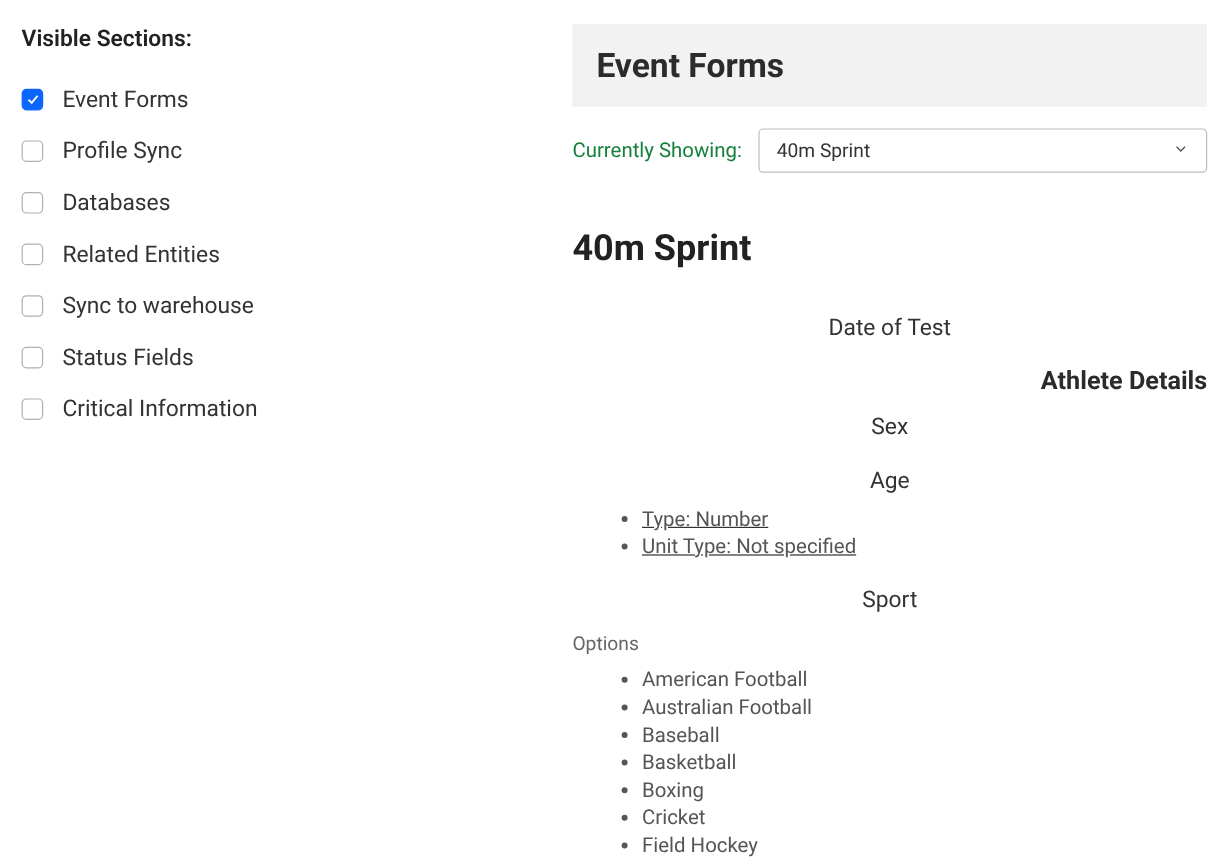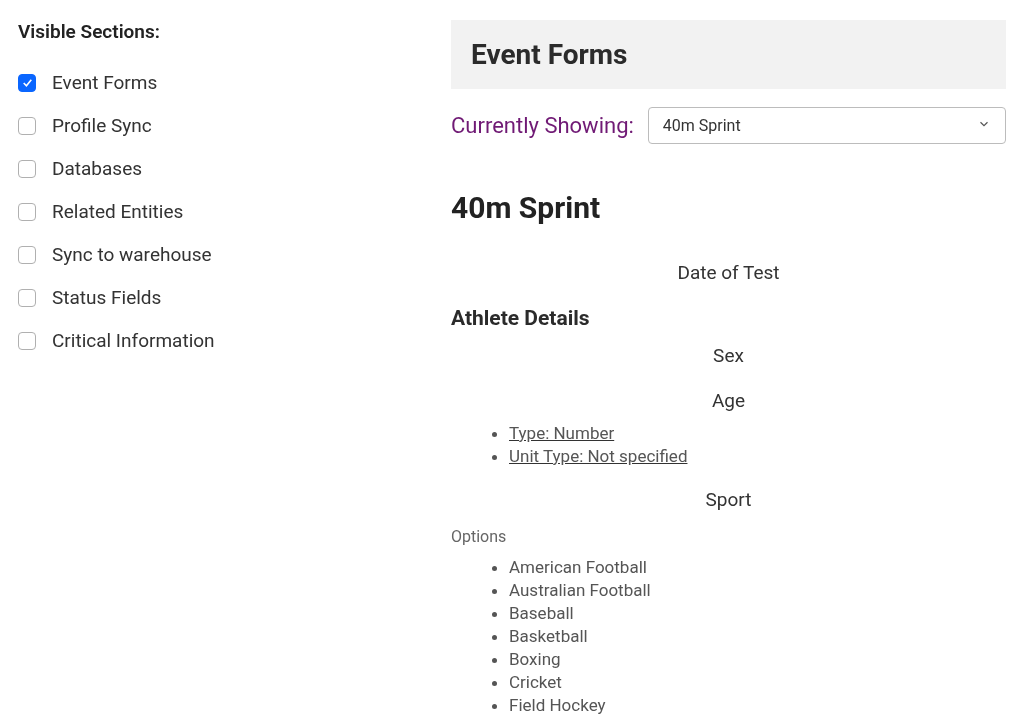--- a/index.html
+++ b/index.html
@@ -11,21 +11,21 @@
       font-family: -apple-system, BlinkMacSystemFont, "Segoe UI", Roboto, "Helvetica Neue", Arial, sans-serif;
       color: #333;
       background: #fff;
       width: 1024px;
       height: 720px;
       overflow: hidden;
       padding: 20px 18px;
     }
     .layout {
       display: flex;
-      gap: 23px;
+      gap: 49px;
     }
     .sidebar {
       width: 410px;
       flex-shrink: 0;
     }
     .sidebar h3 {
       font-size: 19px;
       font-weight: 600;
       color: #222;
       margin-bottom: 28px;
@@ -85,22 +85,22 @@
       font-weight: 700;
       color: #2b2b2b;
     }
     .select-row {
       display: flex;
       align-items: center;
       gap: 14px;
       margin-bottom: 46px;
     }
     .select-label {
-      font-size: 22px;
-      color: #701a75;
+      font-size: 17px;
+      color: #15803d;
     }
     .select-box {
       flex: 1;
       border: 1px solid #bcbcbc;
       border-radius: 4px;
       padding: 8px 14px;
       display: flex;
       align-items: center;
       justify-content: space-between;
       cursor: pointer;
@@ -128,20 +128,21 @@
       color: #333;
       margin-bottom: 22px;
       text-align: center;
     }
     .subsection-title {
       font-size: 21px;
       font-weight: 700;
       color: #2b2b2b;
       margin-top: 12px;
       margin-bottom: 14px;
+      text-align: right;
     }
     .details-list {
       list-style: disc;
       padding-left: 58px;
       margin-top: 6px;
       margin-bottom: 20px;
       text-decoration: underline;
     }
     .details-list li {
       font-size: 17px;

